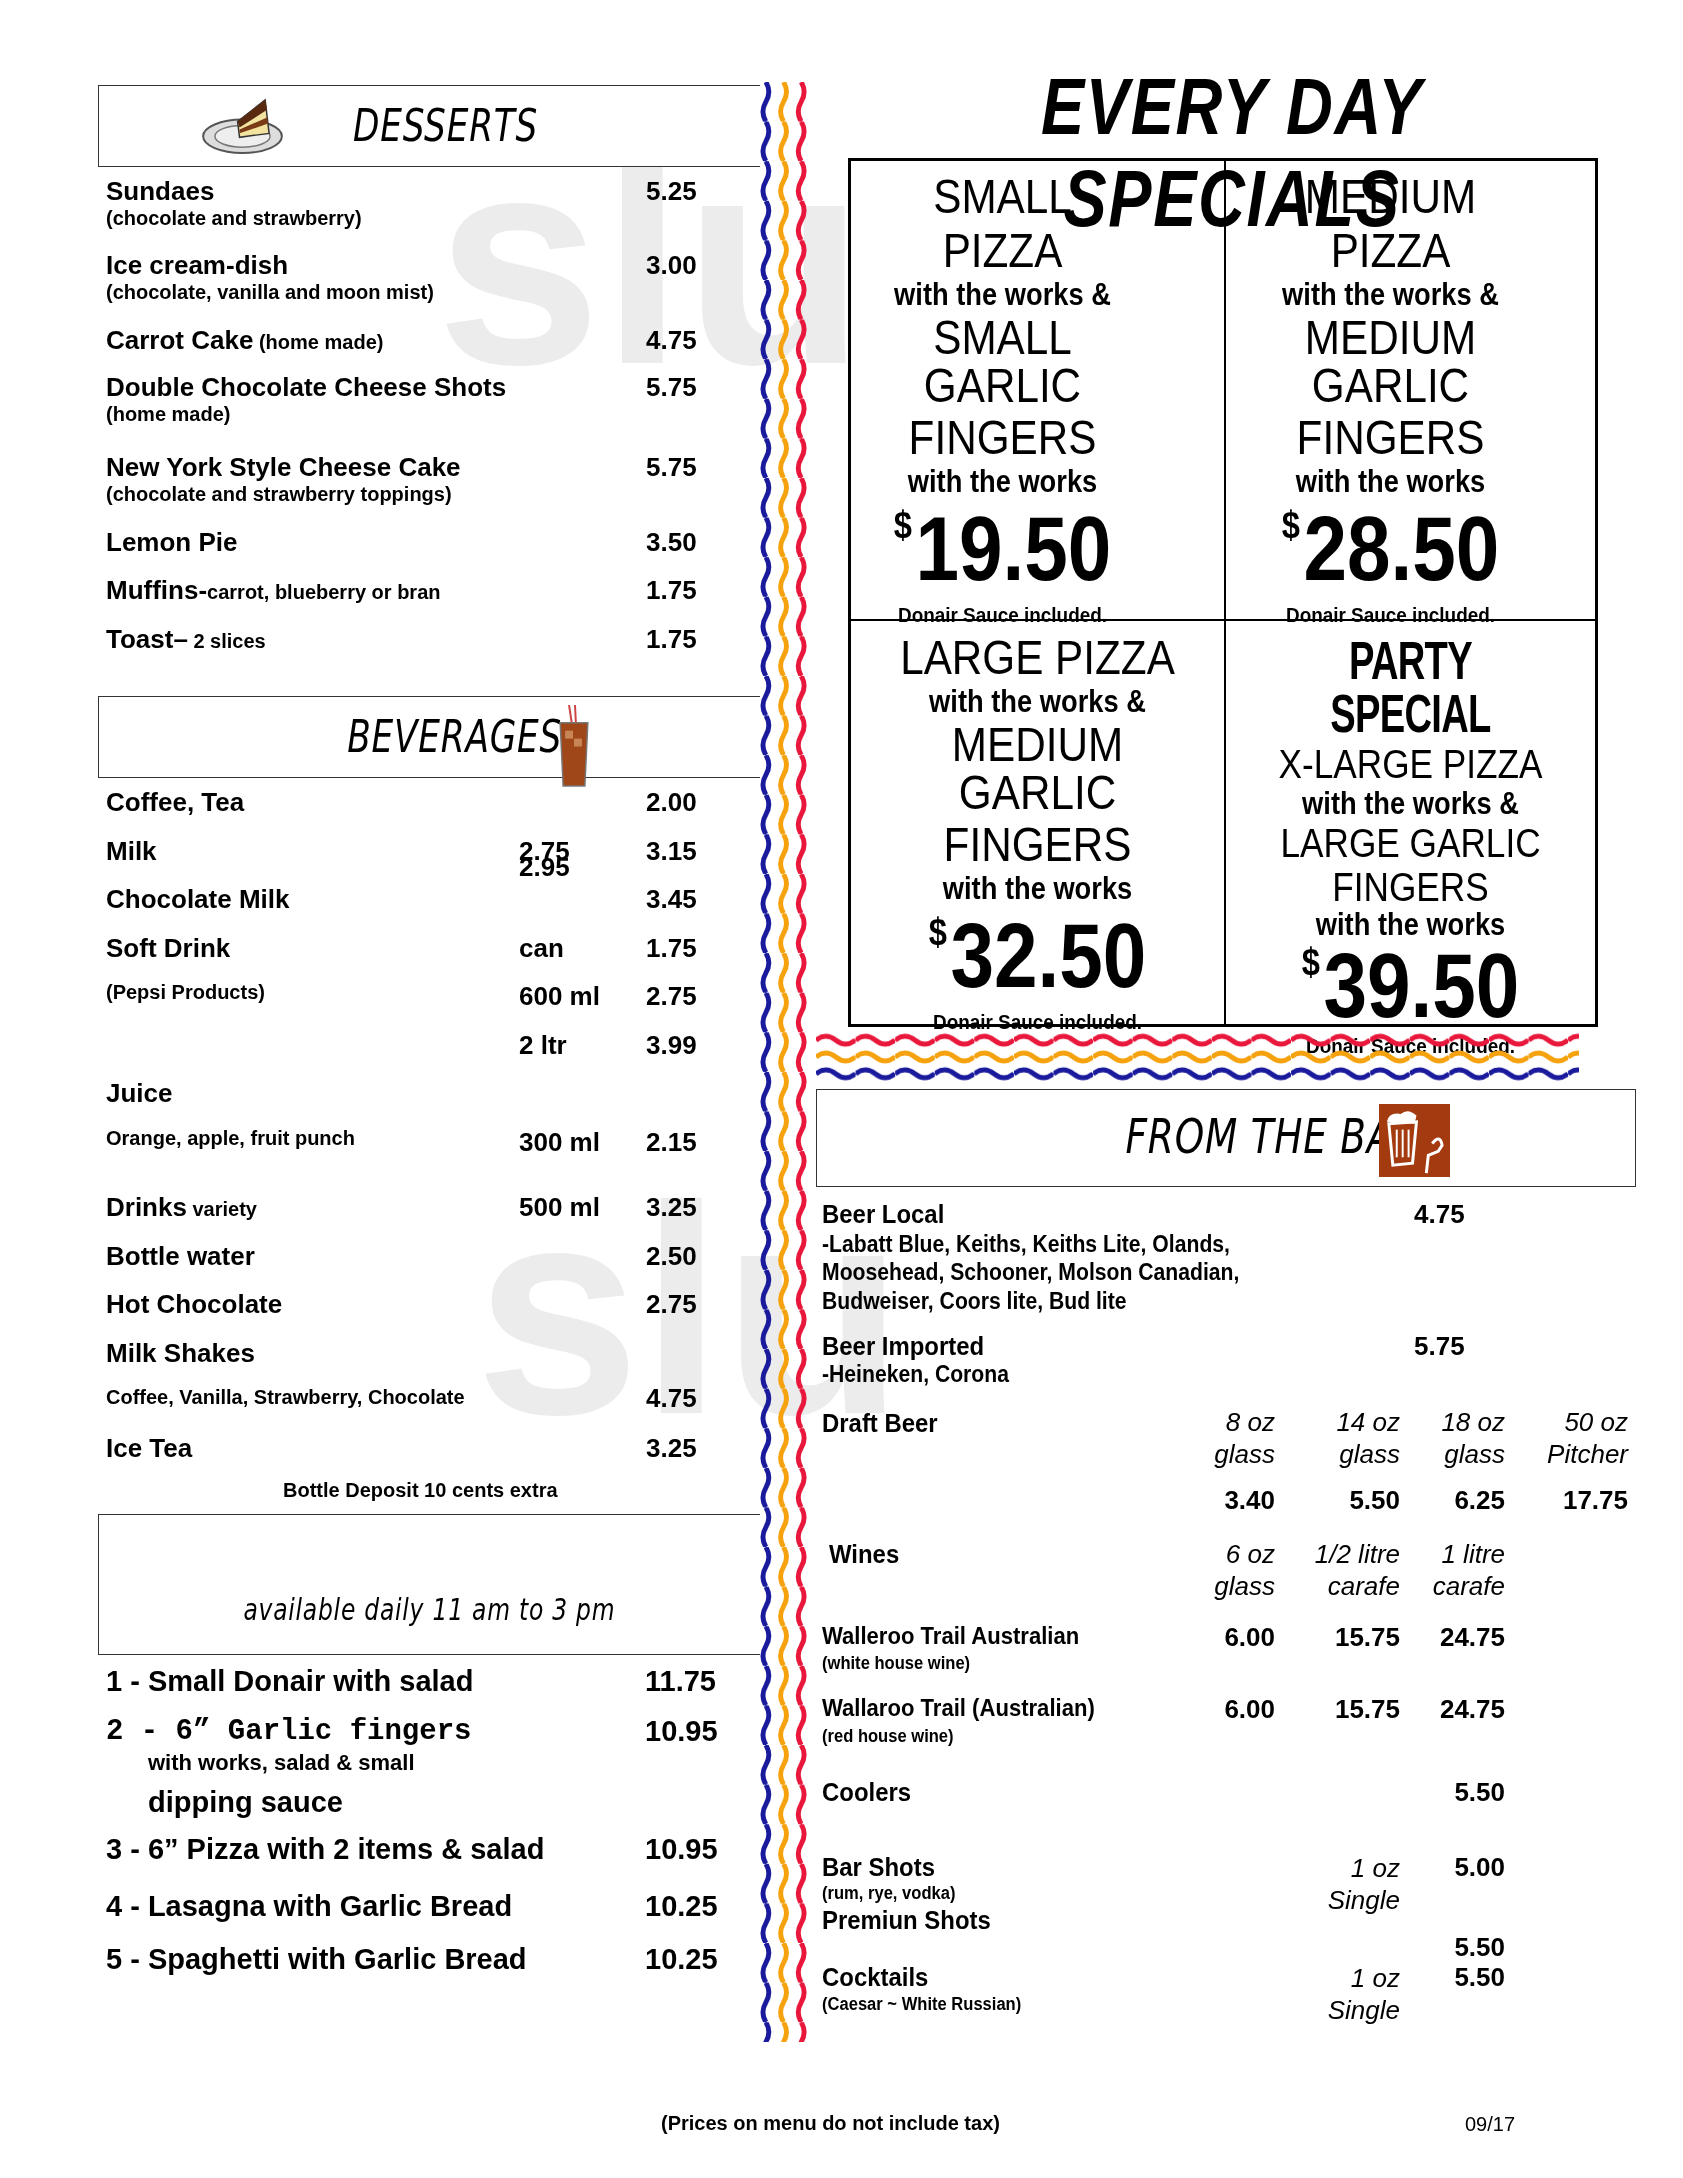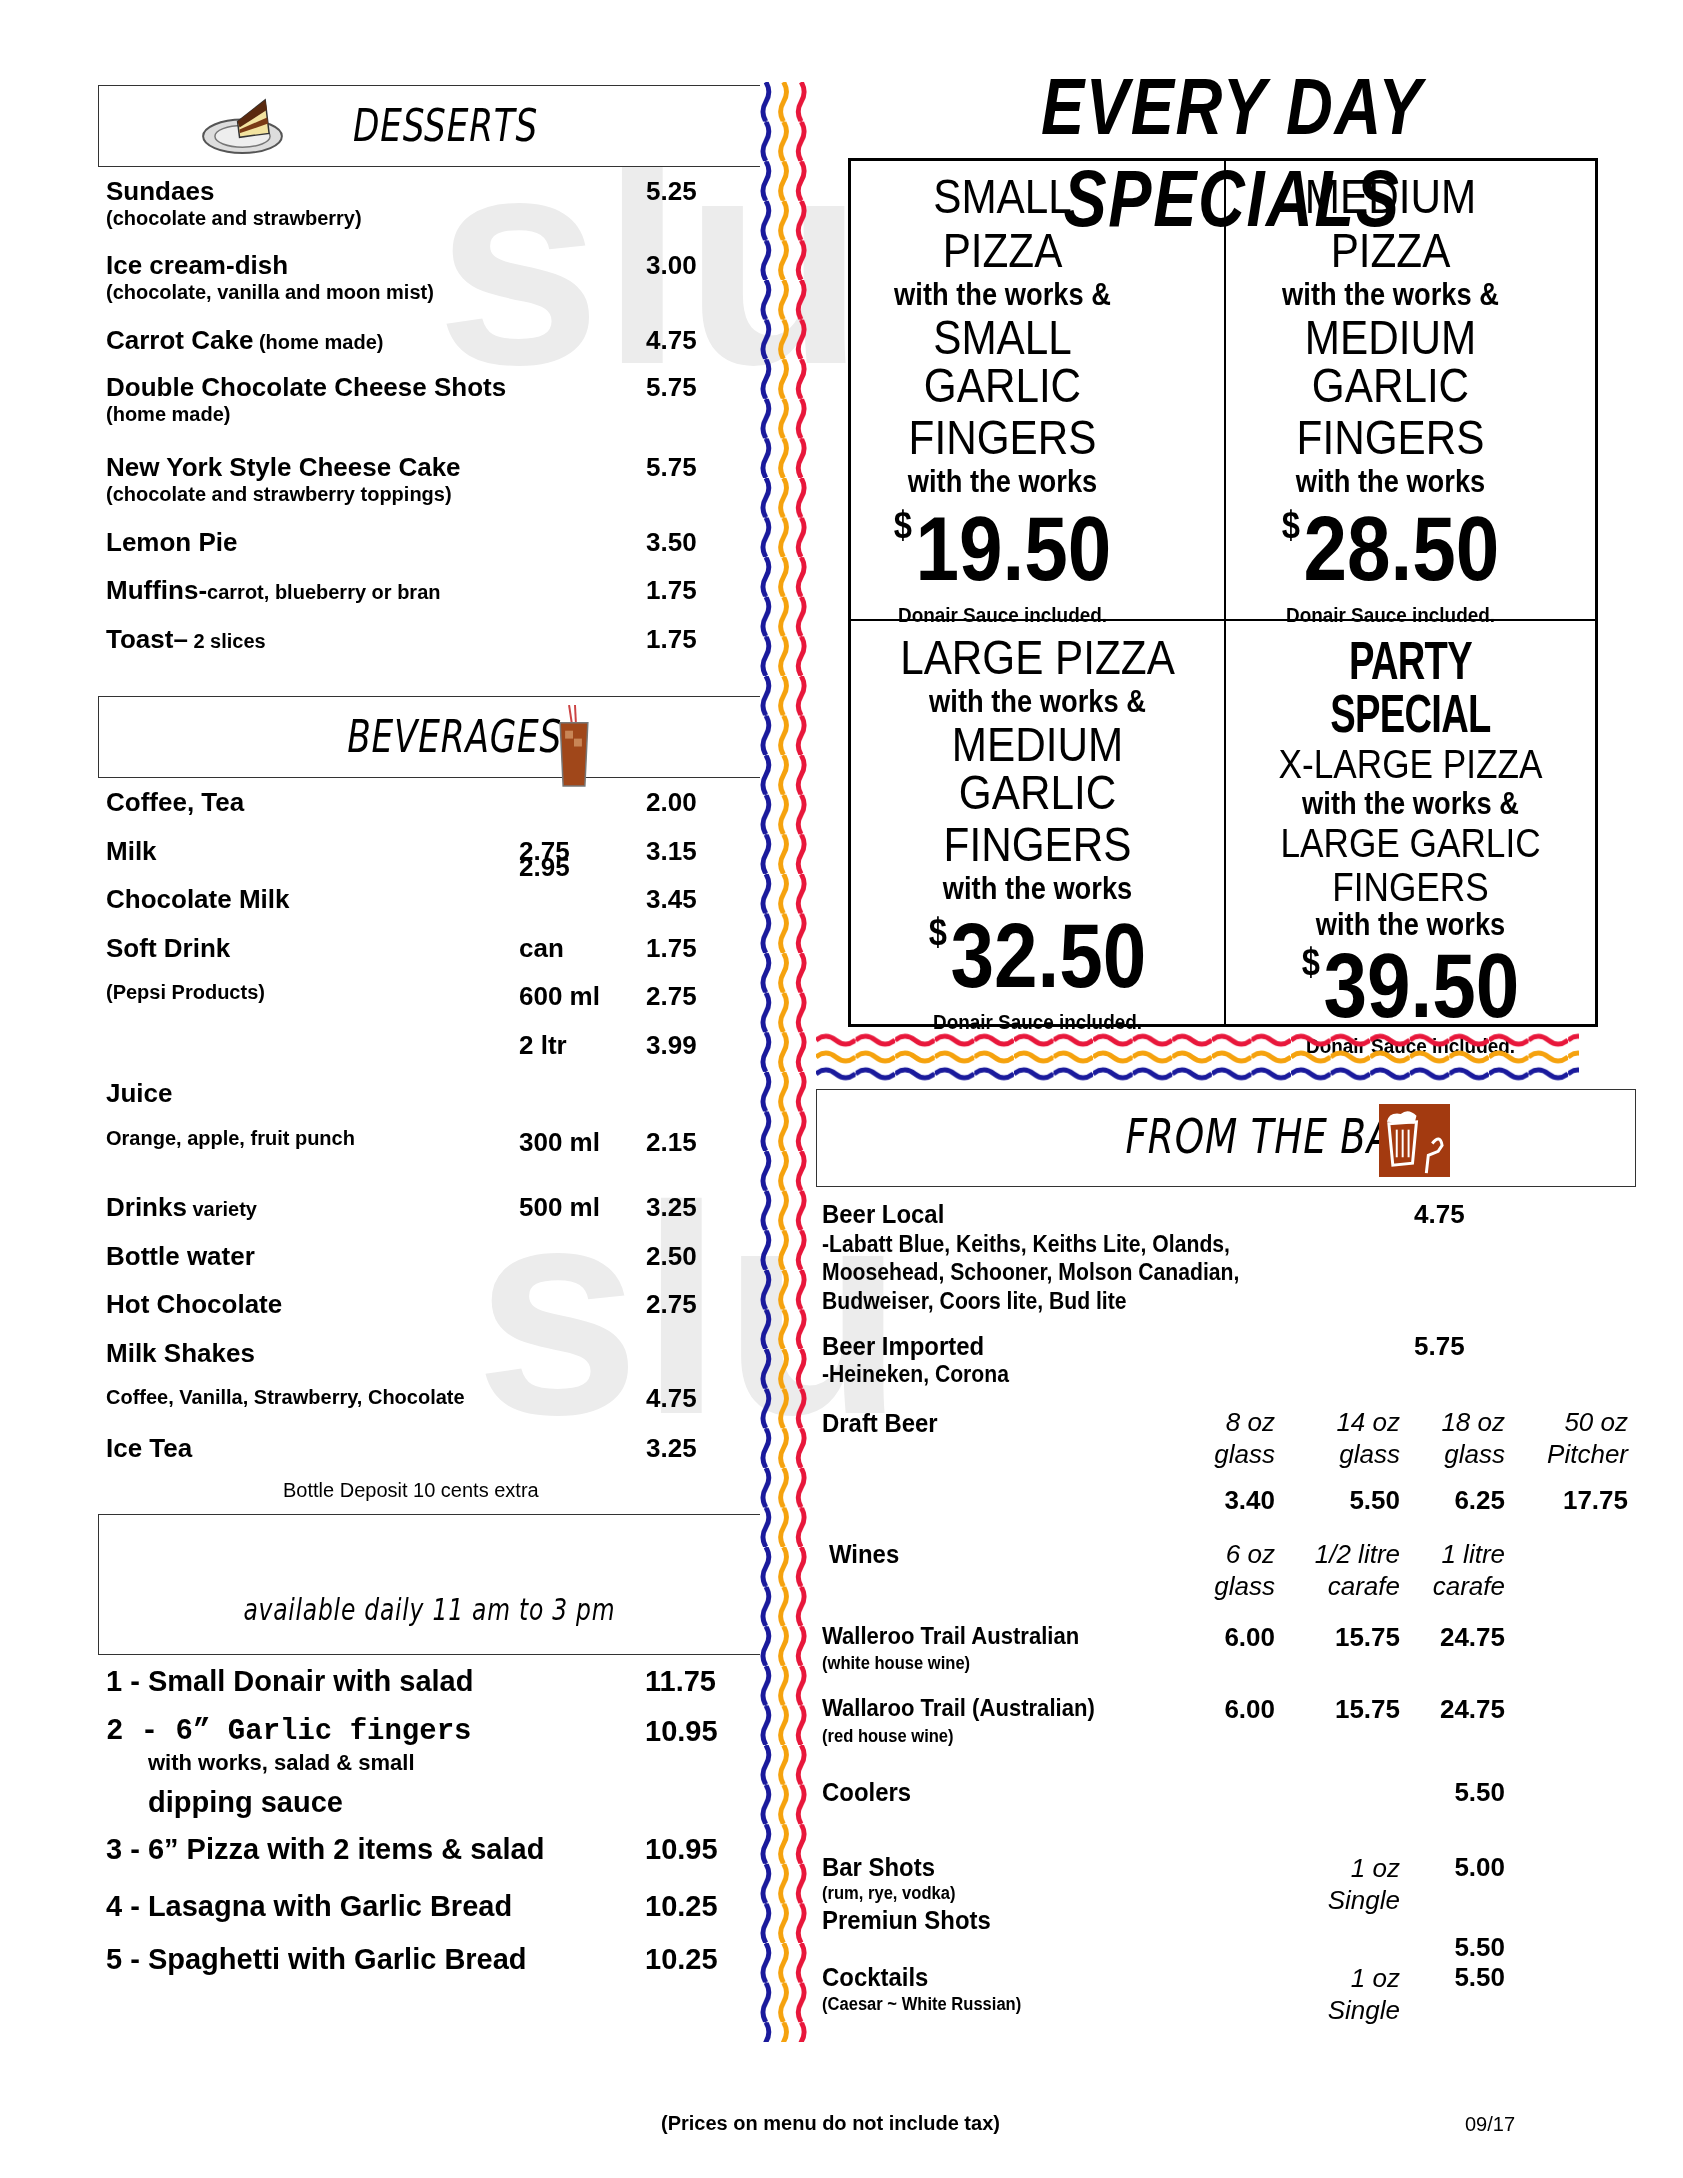--- a/index.html
+++ b/index.html
@@ -3,21 +3,21 @@
 <meta charset="utf-8">
 <style>
   html,body{margin:0;padding:0;background:#fff;}
   body{width:1683px;height:2178px;position:relative;overflow:hidden;font-family:"Liberation Sans","DejaVu Sans",sans-serif;color:#000;}
   .abs{position:absolute;}
   .hdr-box{position:absolute;border:1.5px solid #333;border-right:none;background:#fff;}
   .script{font-family:"DejaVu Sans",sans-serif;font-style:italic;font-weight:normal;letter-spacing:1px;transform:scaleX(0.78);transform-origin:center;display:inline-block;}
   .item{position:absolute;font-weight:bold;font-size:26px;white-space:nowrap;}
   .sub{font-size:20px;font-weight:bold;}
   .price{position:absolute;font-weight:bold;font-size:26px;white-space:nowrap;}
-  .note{position:absolute;font-weight:normal;font-size:20px;white-space:nowrap;}
+  .note{position:absolute;font-weight:bold;font-size:20px;white-space:nowrap;}
   .stripe-v{position:absolute;left:760px;top:82px;width:51px;height:1960px;
     background:
       repeating-linear-gradient(180deg, transparent 0 8px, transparent 8px 16px);
   }
   .stripe-h{position:absolute;left:816px;top:1032px;width:763px;height:50px;}
   .specials-title{position:absolute;left:856px;top:61px;width:752px;text-align:center;font-size:79px;font-style:italic;font-weight:bold;letter-spacing:2px;}
   .specials-title span{display:inline-block;transform:scaleX(0.82);transform-origin:center;}
   .sp-box{position:absolute;left:848px;top:158px;width:750px;height:869px;border:3px solid #000;box-sizing:border-box;}
   .sp-vline{position:absolute;left:373px;top:0;bottom:0;width:2px;background:#000;}
   .sp-hline{position:absolute;left:0;right:0;top:458px;height:2px;background:#000;}

